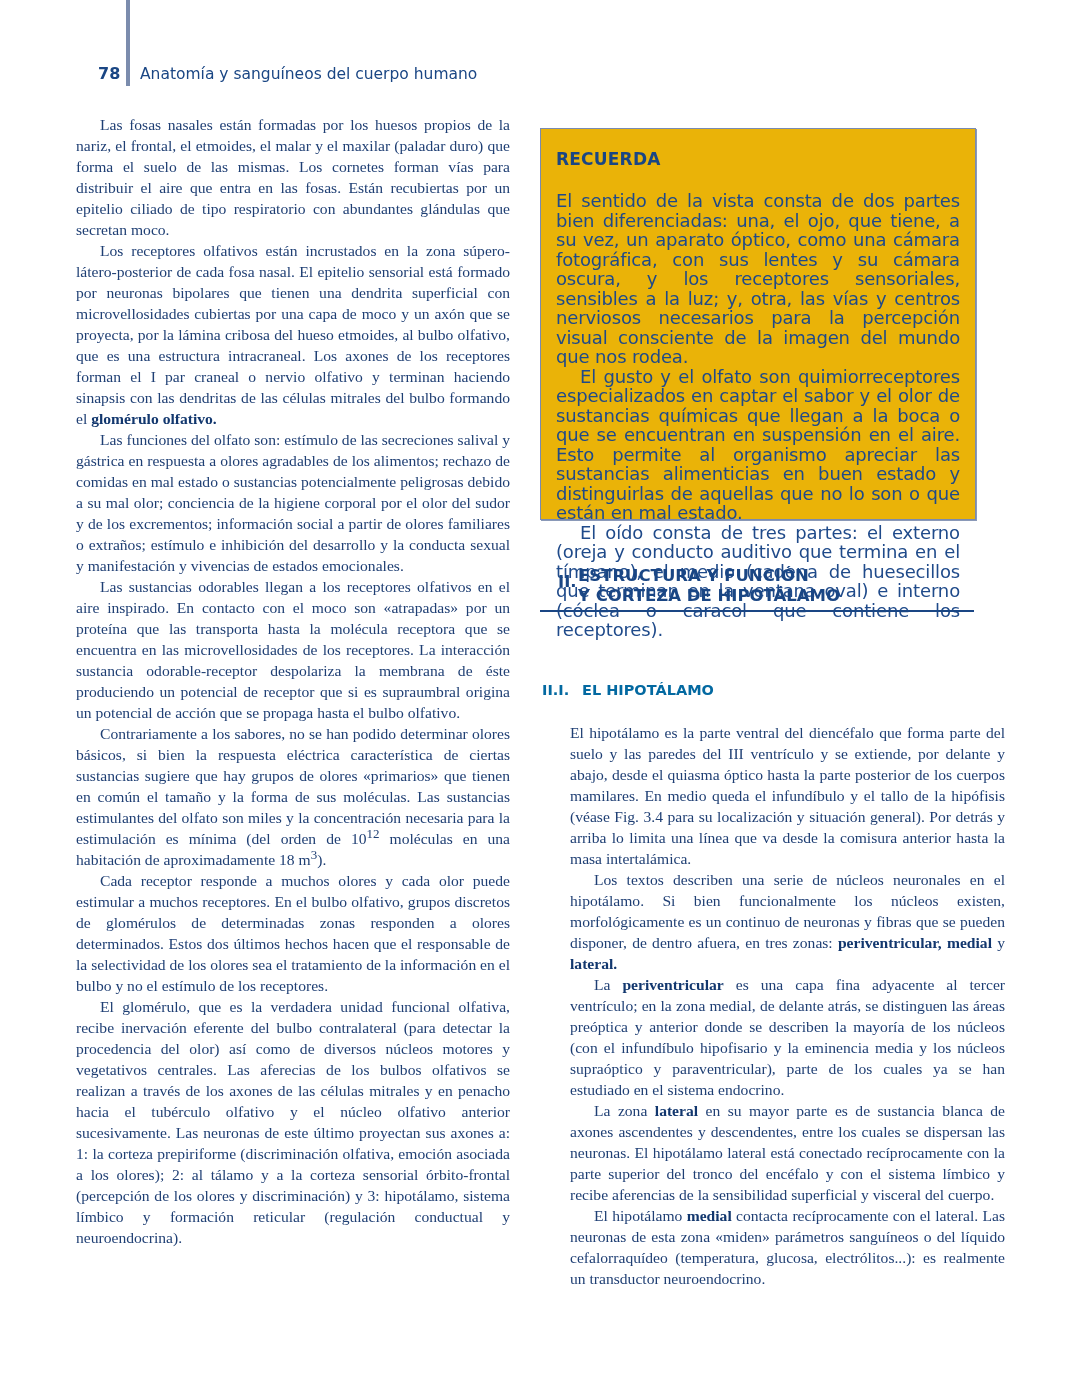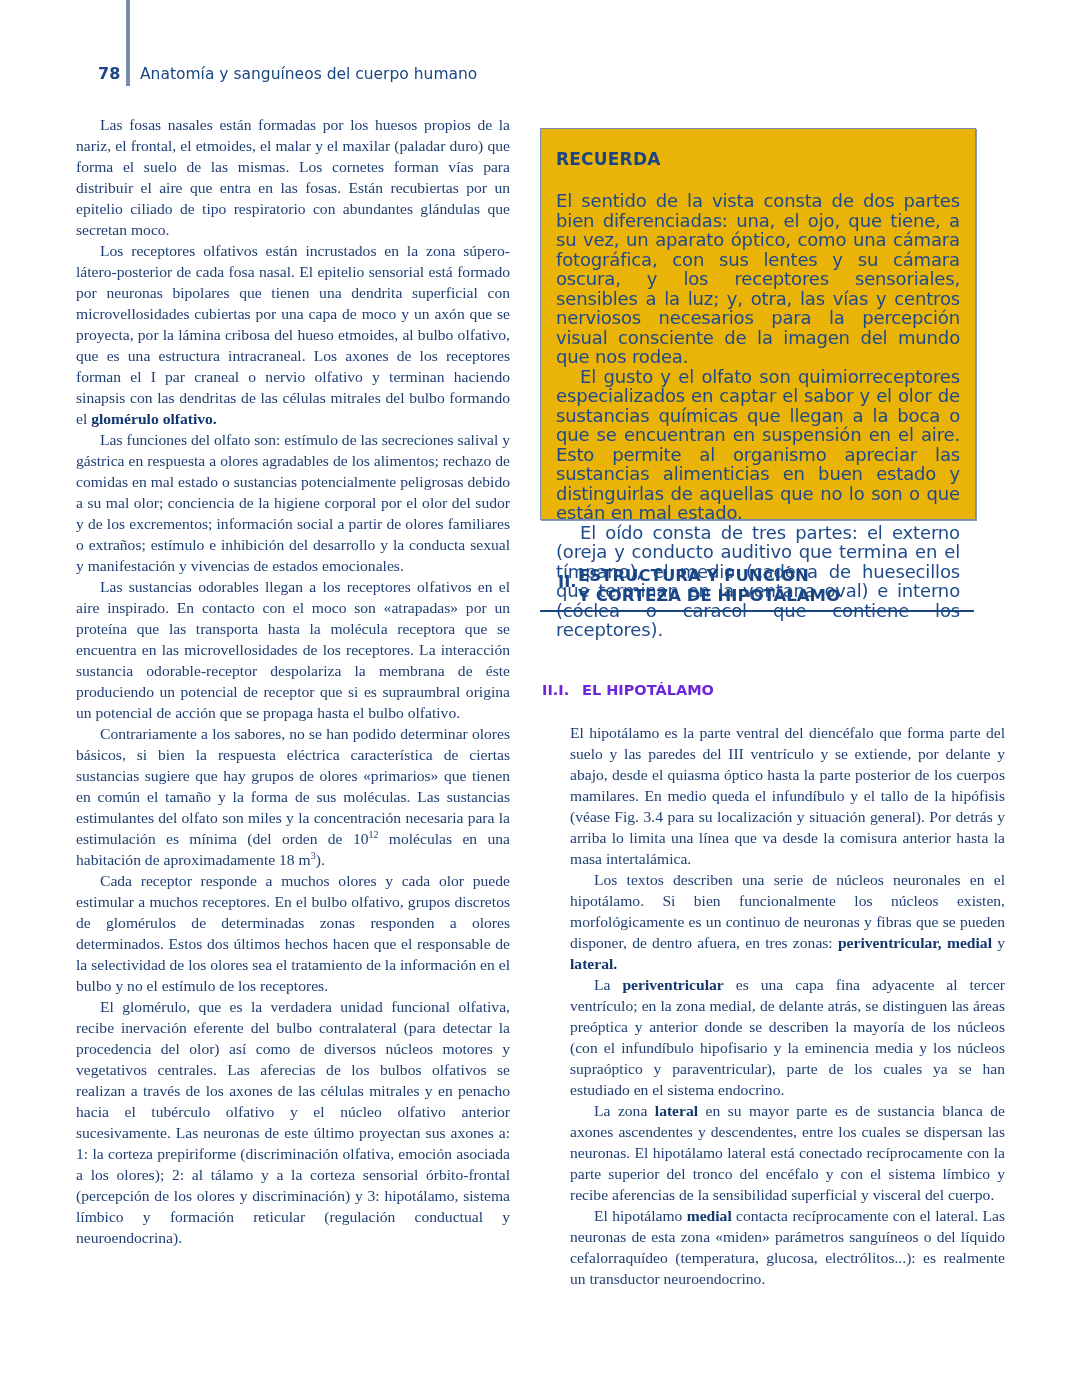--- a/index.html
+++ b/index.html
@@ -9,36 +9,36 @@
   .header { position: absolute; left: 98px; top: 64px; height: 24px; display: flex; align-items: baseline;
             font-family: "DejaVu Sans", "Liberation Sans", sans-serif; }
   .pagenum { font-weight: bold; font-size: 16px; color: #1a4684; width: 34px; }
   .runtitle { font-size: 15.5px; color: #1a4684; margin-left: 8px; }
   .col { position: absolute; font-size: 15.6px; line-height: 21px; text-align: justify; }
   .col-left { left: 76px; top: 114px; width: 434px; }
   .col-right { left: 570px; width: 435px; }
   p { margin: 0; text-indent: 24px; }
   p.noindent { text-indent: 0; }
   b { color: #12376e; }
-  sup { font-size: 10px; line-height: 0; vertical-align: super; }
+  sup { font-size: 13px; line-height: 0; vertical-align: super; }
   .box { position: absolute; left: 540px; top: 116px; width: 434px; height: 390px;
          background: #eab308; border: 1px solid #7a8bb0; box-shadow: 1px 1px 0 #8a99b8;
          font-family: "DejaVu Sans", "Liberation Sans", sans-serif; color: #1f4a8a; margin-top: 12px; }
   .box-title { position: absolute; left: 15px; top: 20px; font-weight: bold; font-size: 17px; color: #1a4684; letter-spacing: 0.2px; }
   .box-body { position: absolute; left: 15px; top: 62px; width: 404px; font-size: 18px; line-height: 19.5px; text-align: justify; letter-spacing: -0.15px; }
   .box-body p { text-indent: 24px; }
   .box-body p.noindent { text-indent: 0; }
   .section { position: absolute; left: 540px; top: 566px; width: 434px;
              font-family: "DejaVu Sans", "Liberation Sans", sans-serif; font-weight: bold;
              color: #1a4684; font-size: 16.5px; line-height: 20px; padding-bottom: 4px;
              border-bottom: 2px solid #1a4684; }
   .section .num { position: absolute; left: 18px; top: 0; margin-top: 6px; }
   .section .txt { margin-left: 38px; display: block; }
   .subsection { position: absolute; left: 542px; top: 682px; font-family: "DejaVu Sans", "Liberation Sans", sans-serif;
-                font-weight: bold; color: #6d28d9; font-size: 14.5px; }
+                font-weight: bold; color: #0369a1; font-size: 14.5px; }
   .subsection .snum { display: inline-block; width: 40px; }
 </style>
 </head>
 <body>
 
 <div class="vbar"></div>
 <div class="header">
   <span class="pagenum">78</span>
   <span class="runtitle">Anatomía y sanguíneos del cuerpo humano</span>
 </div>

